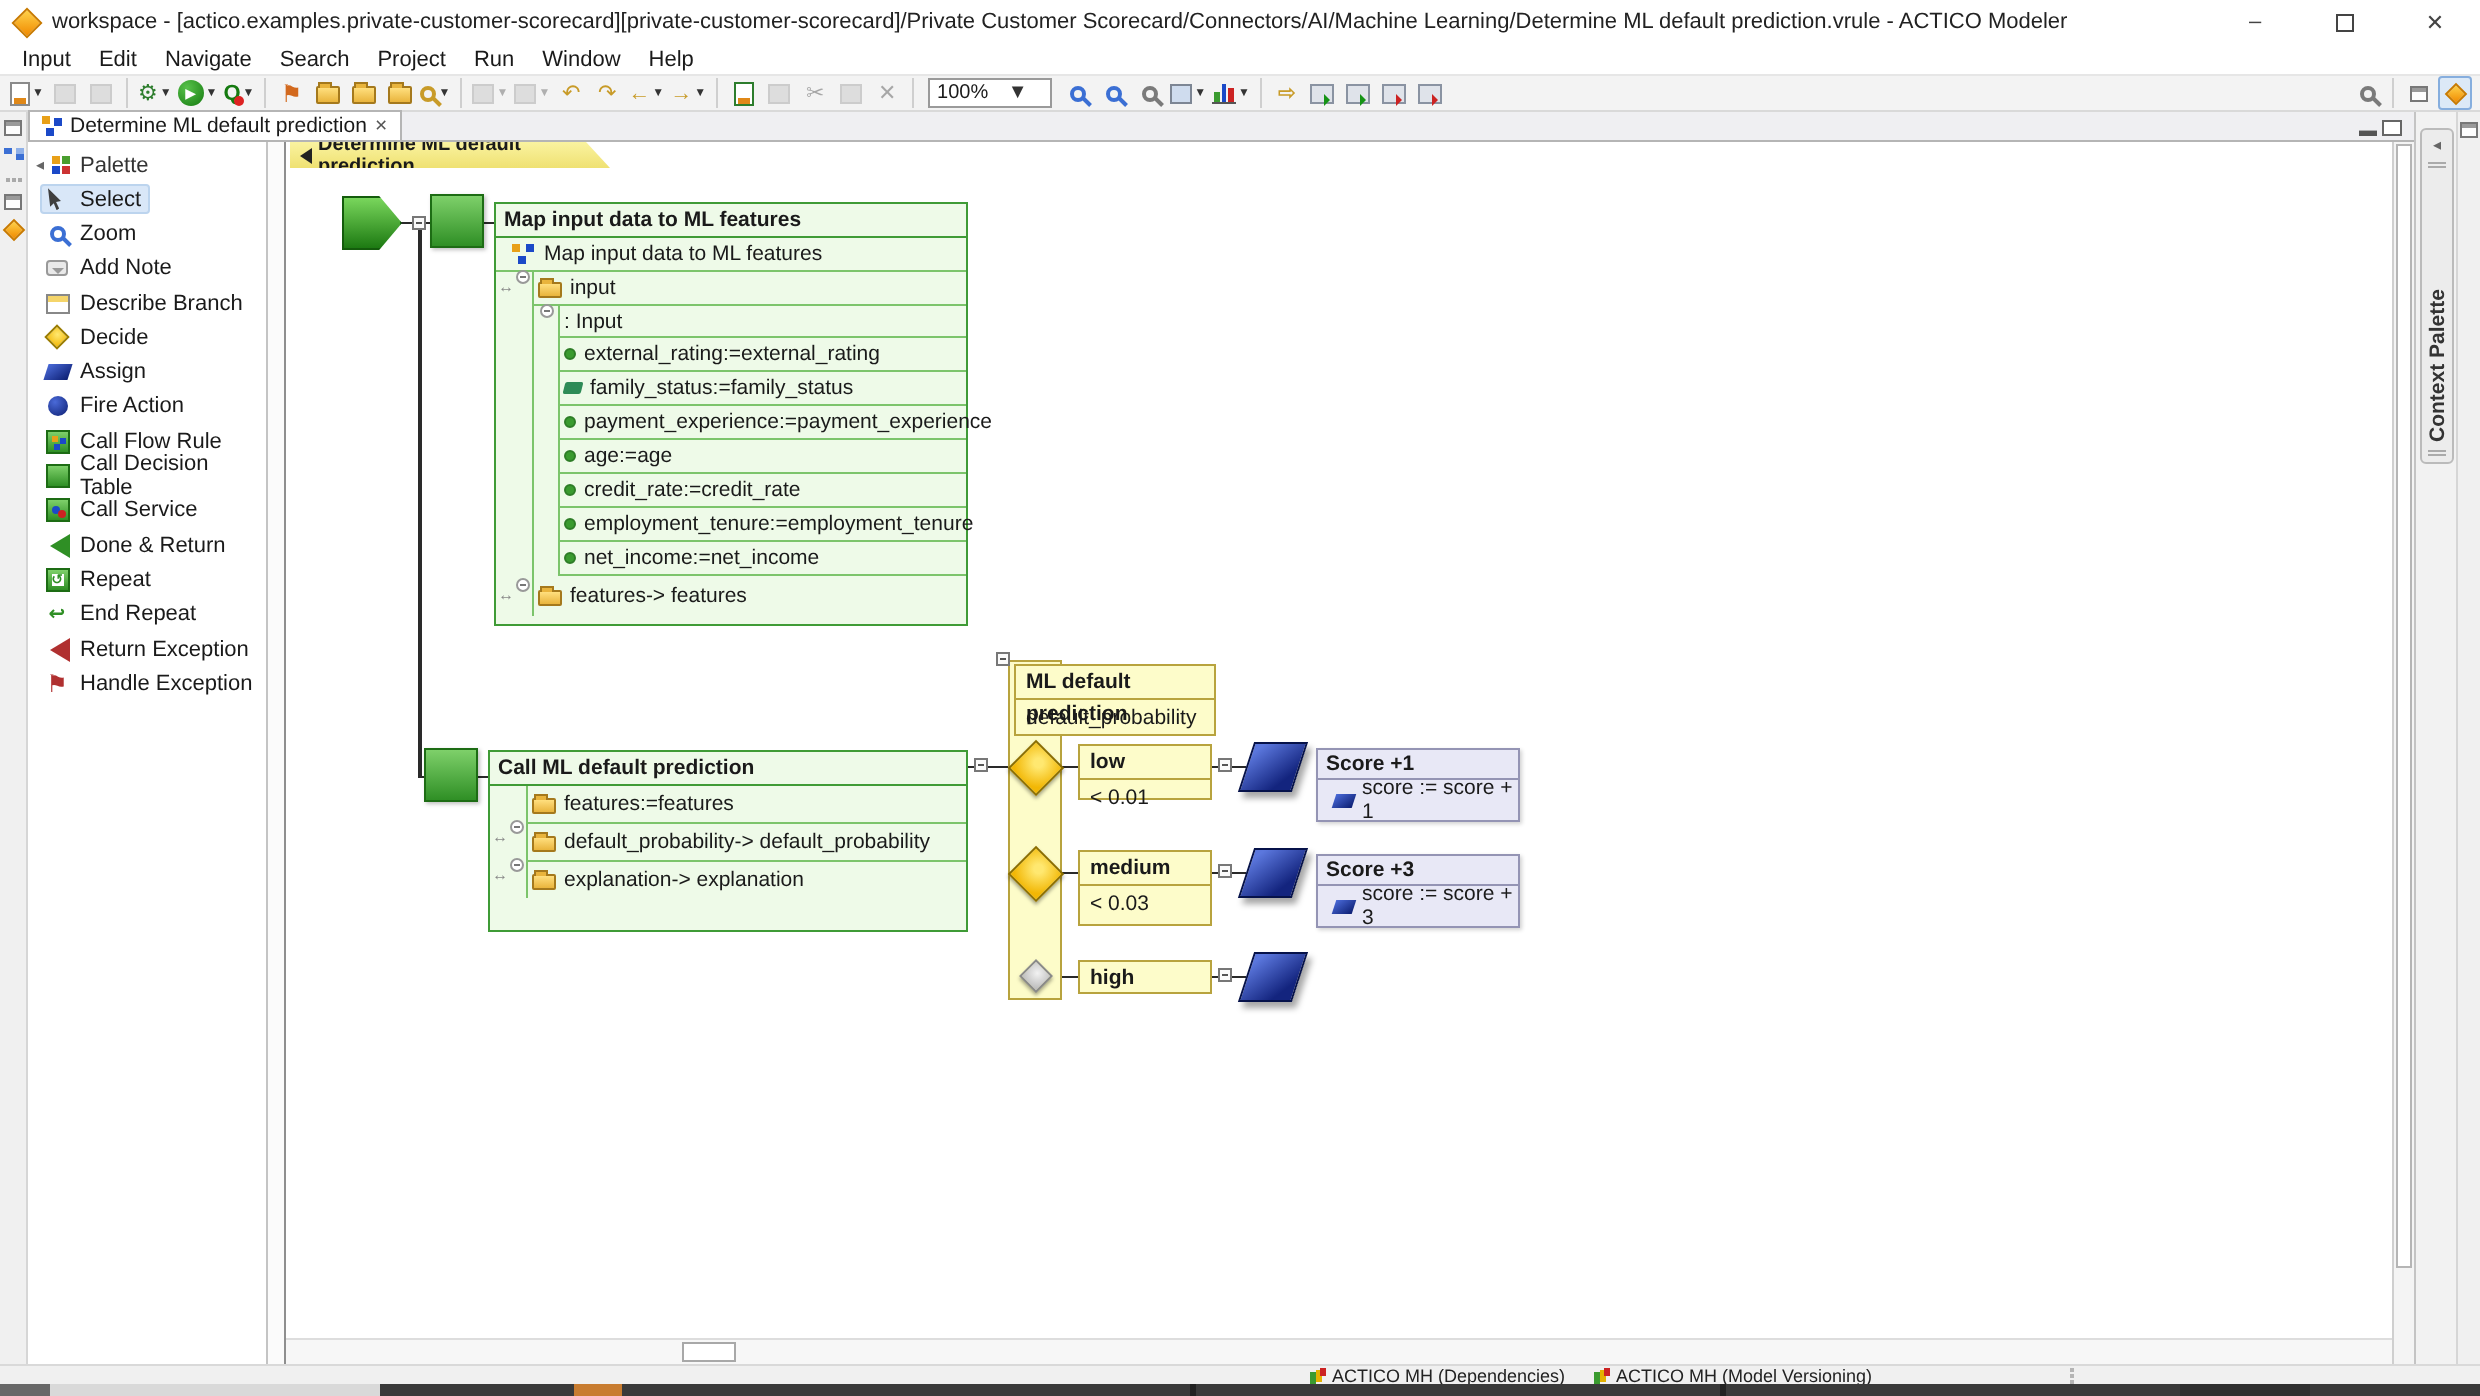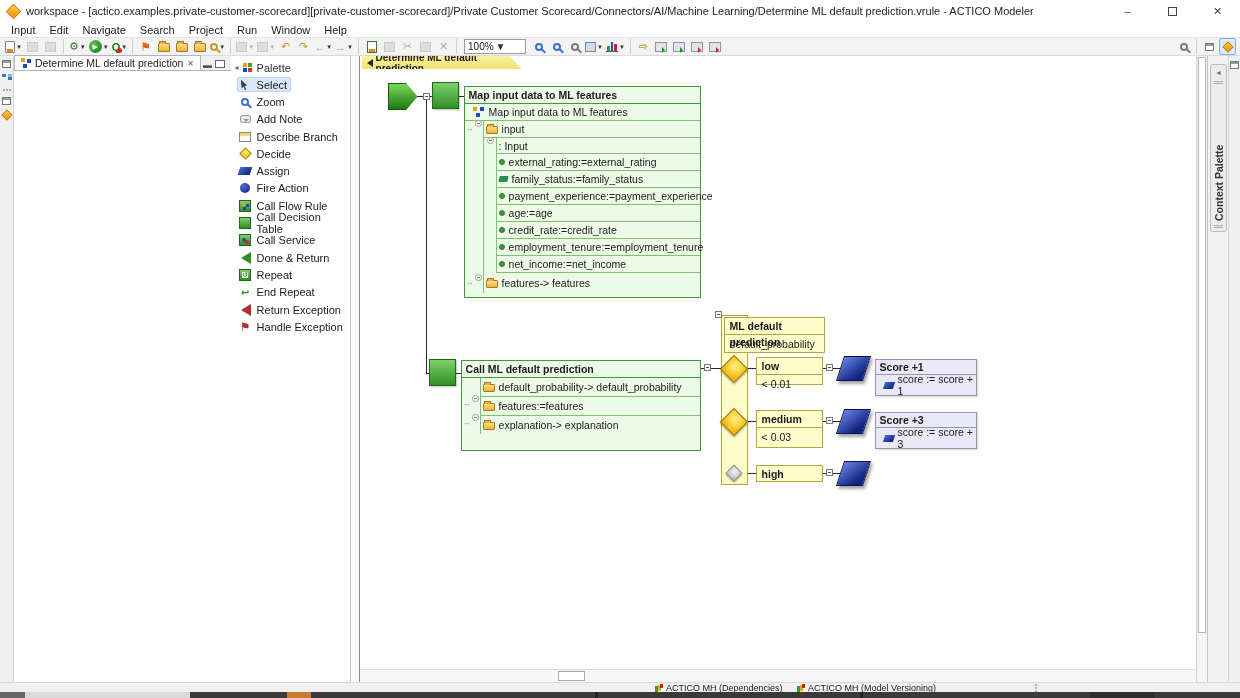--- a/index.html
+++ b/index.html
@@ -33,34 +33,34 @@
   .ic-mag::after { content:""; position:absolute; width:5px; height:2px; background:#7a7a7a; transform:rotate(45deg); right:-5px; bottom:-3px; }
   .ic-mag.gold { border-color:#c89b28; } .ic-mag.gold::after { background:#c89b28; }
   .ic-mag.blue { border-color:#3b6fd4; } .ic-mag.blue::after { background:#3b6fd4; }
   .ic-chart { width:12px; height:11px; border-bottom:1px solid #555; display:flex; align-items:flex-end; gap:1px; padding:0 1px; }
   .ic-chart i { width:3px; display:block; }
   .ic-tr { width:12px; height:10px; background:#dfe3ea; border:1px solid #8a93a2; position:relative; }
   .ic-tr::after { content:""; position:absolute; right:-2px; bottom:-2px; border:3px solid transparent; }
   .ic-tr.g::after { border-left-color:#159315; } .ic-tr.r::after { border-left-color:#c22; }
   .gold { color:#c89b28; } .grn { color:#2d7d2d; }
   #zoom-combo { width:62px; height:15px; background:#fff; border:1px solid #9a9a9a; display:flex; align-items:center; padding:0 3px; margin:0 3px; }
-  #zoom-combo span { flex:1; font-size:10px; }
+  #zoom-combo span { flex:1; font-size:10px;text-align:center; }
   .persp-active { background:#dcE9f7; border:1px solid #86aede; border-radius:2px; }
 
   
   #workbench { height:626px; display:flex; }
   .edgestrip { width:14px; background:#f0f0f0; border-right:1px solid #d6d6d6; display:flex; flex-direction:column; align-items:center; padding-top:4px; gap:6px; }
   .mini-restore { width:9px; height:8px; border:1px solid #777; background:#fdfdfd; position:relative; }
   .mini-restore::after { content:""; position:absolute; top:0; left:0; right:0; height:2px; background:#9a9a9a; }
   .mini-tree { width:10px; height:9px; position:relative; }
   .mini-tree::before { content:""; position:absolute; left:0; top:0; width:4px; height:3px; background:#3b6fd4; box-shadow:6px 3px 0 #3b6fd4, 6px -0px 0 #8fb0e8; }
   .mini-dots { width:8px; border-top:2px dotted #aaa; }
   .mini-diamond { width:8px; height:8px; background:linear-gradient(135deg,#ffd24a,#f08a00); transform:rotate(45deg); border:1px solid #c87a00; }
 
-  #editor { flex:1; display:flex; flex-direction:row; min-width:0; }
+  #editor { flex:1; display:flex; flex-direction:column; min-width:0; }
   #tabrow { height:15px; background:#efeff2; border-bottom:1px solid #b5b5b5; display:flex; align-items:flex-end; }
   #tab-active { height:15px; background:#fff; border:1px solid #b5b5b5; border-bottom:none; display:flex; align-items:center; gap:4px; padding:0 6px; font-size:10.5px; }
   .ic-vrule { width:10px; height:10px; position:relative; }
   .ic-vrule::before { content:""; position:absolute; left:0; top:0; width:4px; height:4px; background:#e8a018; }
   .ic-vrule::after { content:""; position:absolute; left:6px; top:1px; width:4px; height:4px; background:#1b49c8; box-shadow:-4px 5px 0 #1b49c8; }
   .ed-min { width:14px; text-align:center; color:#555; font-size:9px; }
   .ed-max { width:10px; height:8px; border:1px solid #666; background:#fff; margin:0 6px 2px 0; }
 
   #editorbody { flex:1; display:flex; min-height:0; }
   #palette { width:120px; background:#fff; border-right:1px solid #c4c4c4; padding:3px 0 0 4px; }
@@ -556,25 +556,25 @@
         <div class="nodebox" style="left:69px;top:303px"><span class="inner svc"></span></div>
         <div class="gbox abs" style="left:101px;top:304px;width:240px;height:91px">
           <span class="gut" style="top:38px;left:1px">↔</span>
           <span class="gminus" style="top:34px;left:10px"></span>
           <span class="gut" style="top:57px;left:1px">↔</span>
           <span class="gminus" style="top:53px;left:10px"></span>
           <div class="gbox-h">Call ML default prediction</div>
           <div class="ind1">
             <div class="grow" style="height:19px">
                 <span class="icf"></span>
-                <span>default_probability-&gt; default_probability</span>
+                <span>features:=features</span>
               </div>
             <div class="grow" style="height:19px">
                 <span class="icf"></span>
-                <span>features:=features</span>
+                <span>default_probability-&gt; default_probability</span>
               </div>
             <div class="grow" style="height:18px;border-bottom:none">
                 <span class="icf"></span>
                 <span>explanation-&gt; explanation</span>
               </div>
           </div>
         </div>
         <span class="csq" style="left:344px;top:308px"></span>
 
         <div class="abs" style="left:361px;top:259px;width:27px;height:170px;background:#fdfcc9;border:1px solid #b8a33e"></div>

